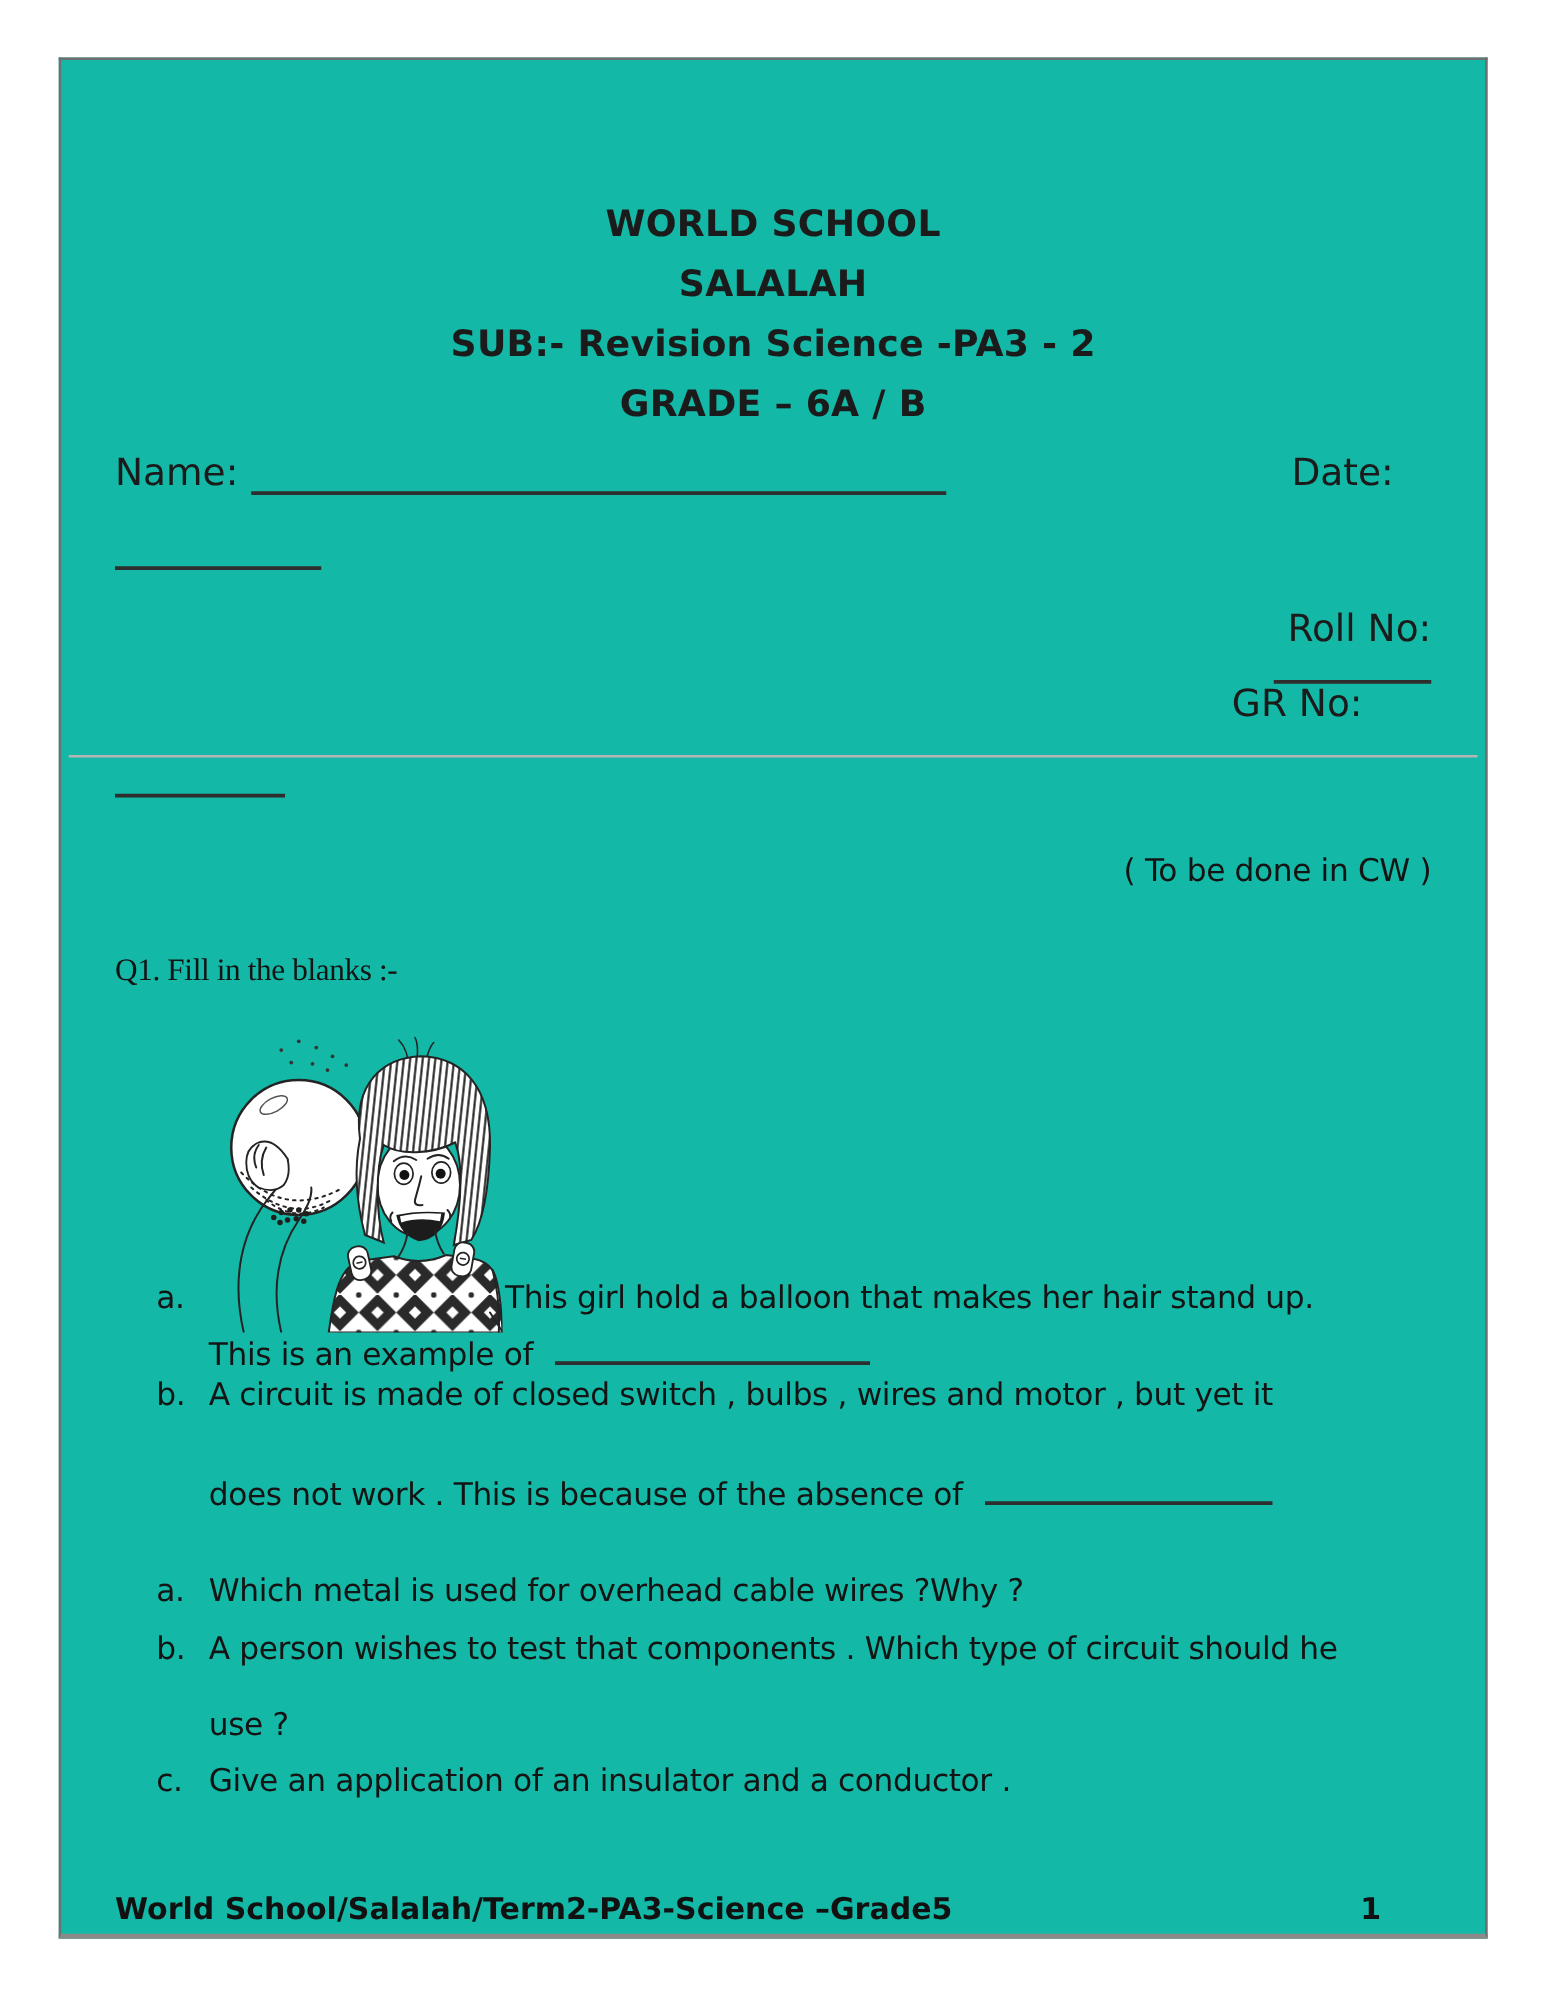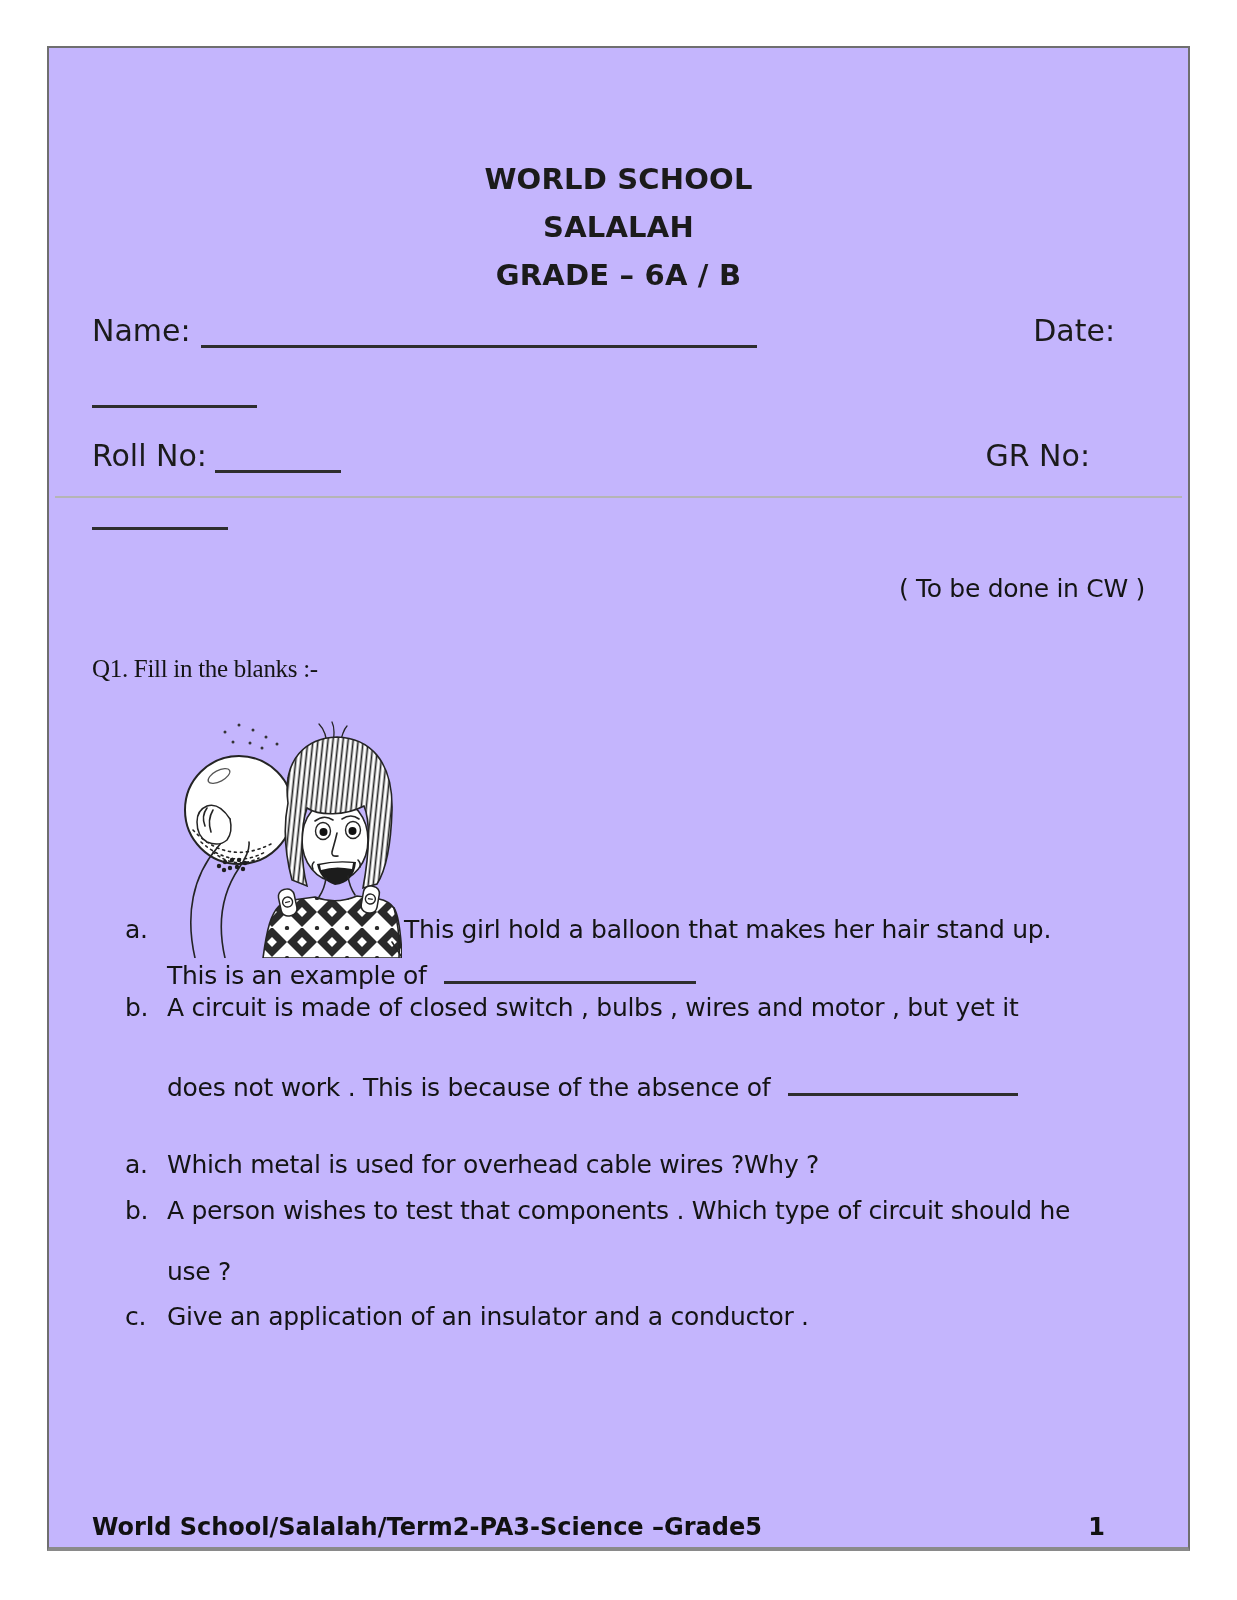--- a/index.html
+++ b/index.html
@@ -1,28 +1,28 @@
 <!DOCTYPE html>
 <html><head>
 <meta charset="utf-8">
 <style>
   * { margin:0; padding:0; box-sizing:border-box; }
   html,body { width:1237px; height:1600px; background:#ffffff; font-family:"DejaVu Sans", sans-serif; color:#1b1b1b; }
   .page {
     position:absolute; left:47px; top:46px; width:1143px; height:1505px;
     border:2px solid #6f6f6f; border-bottom:4px solid #8a8a8a;
-    background:#c4b5fd; padding:0 43px; overflow:hidden;
+    background:#14b8a6; padding:0 43px; overflow:hidden;
   }
   
   .hdr { margin-top:116px; text-align:center; }
   .hdr-line { font-size:29px; font-weight:bold; line-height:30px; margin-bottom:18px; letter-spacing:0.2px; }
   
   .meta-row { display:flex; align-items:flex-end; font-size:30px; line-height:34px; }
   .row-name { margin-top:24px; }
-  .row-roll { margin-top:27px; }
+  .row-roll { margin-top:27px;flex-direction:column; }
   .blank { display:inline-block; border-bottom:3px solid #2e2e2e; height:26px; }
   .blank-name { width:556px; margin-left:10px; }
   .blank-date-wrap { margin-top:34px; }
   .blank-date { width:165px; }
   .blank-roll { width:126px; margin-left:8px; }
   .blank-gr-wrap { margin-top:6px; }
   .blank-gr { width:136px; }
   .push { margin-left:auto; }
   .date-label { margin-right:30px; }
   .gr-label { margin-right:55px; }
@@ -55,20 +55,21 @@
   svg .ln { fill:none; stroke:#242424; stroke-width:1.6; stroke-linecap:round; }
 </style>
 </head>
 <body>
 
 <div class="page">
 
   <div class="hdr">
     <div class="hdr-line">WORLD SCHOOL</div>
     <div class="hdr-line">SALALAH</div>
+    <div class="hdr-line">SUB:- Revision Science -PA3 - 2</div>
     <div class="hdr-line">GRADE – 6A / B</div>
   </div>
 
   <div class="meta-row row-name">
     <span>Name:</span>
     <span class="blank blank-name"></span>
     <span class="push date-label">Date:</span>
   </div>
   <div class="blank-date-wrap">
     <span class="blank blank-date"></span>

